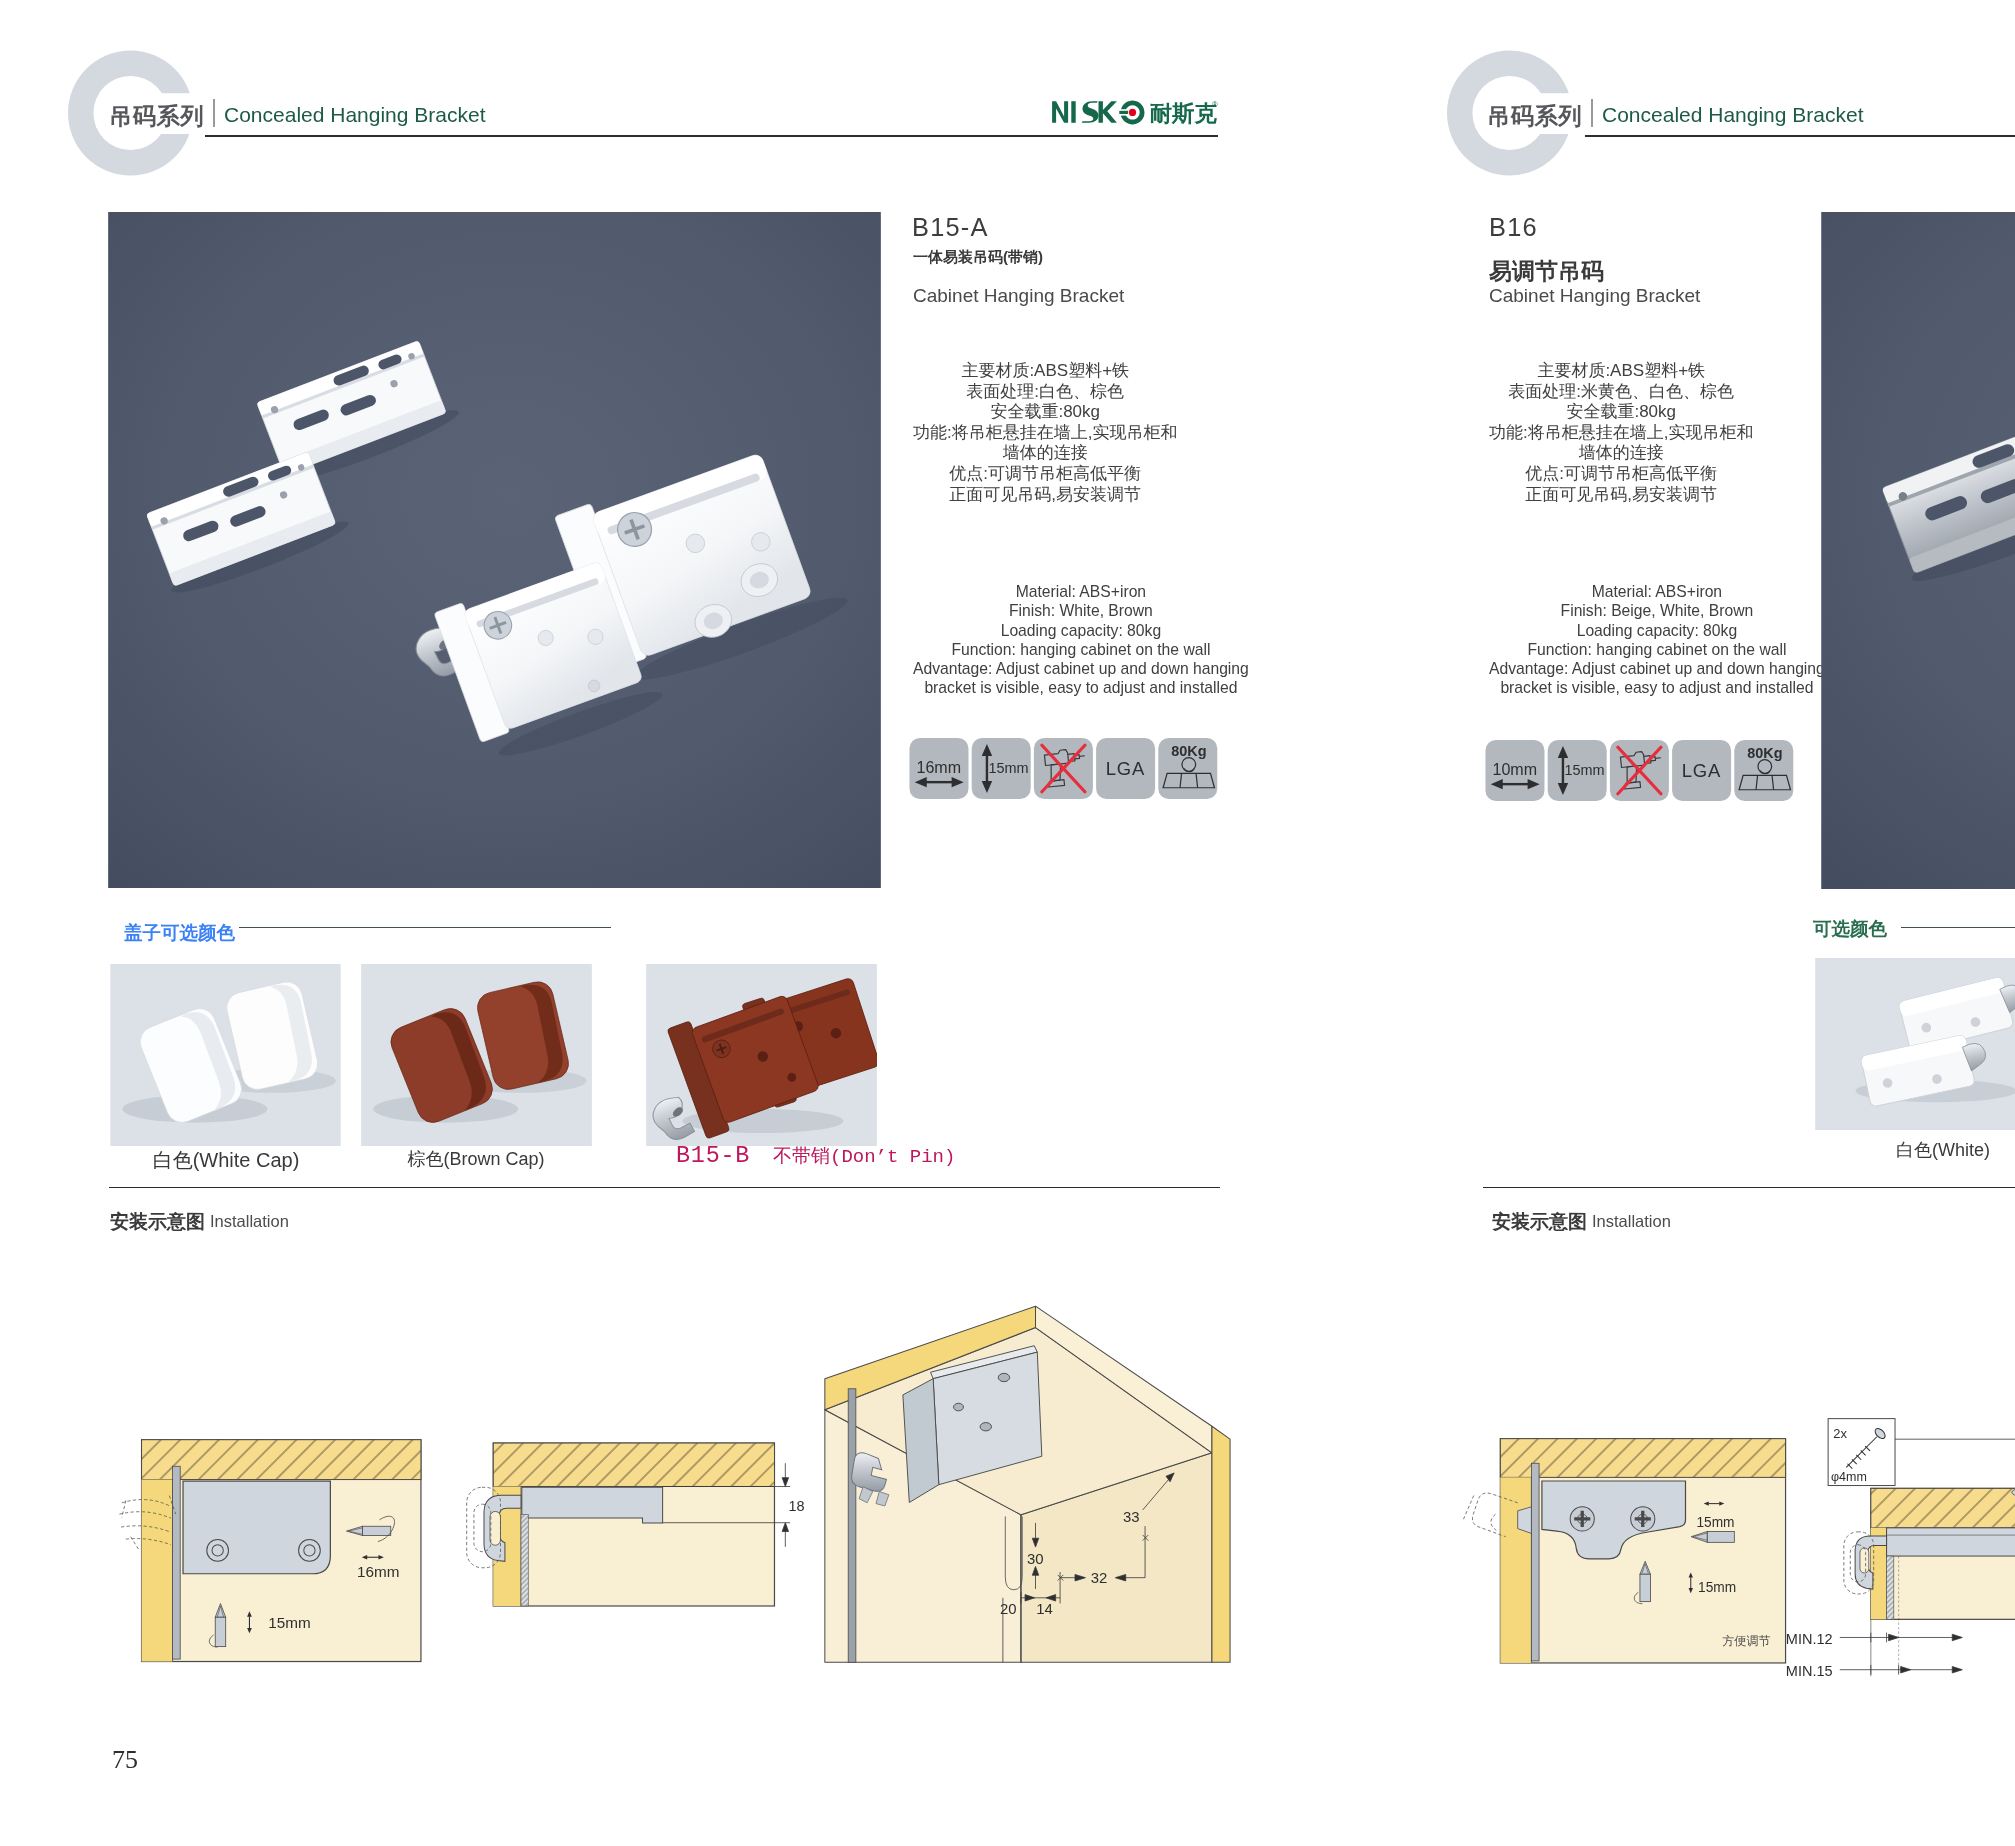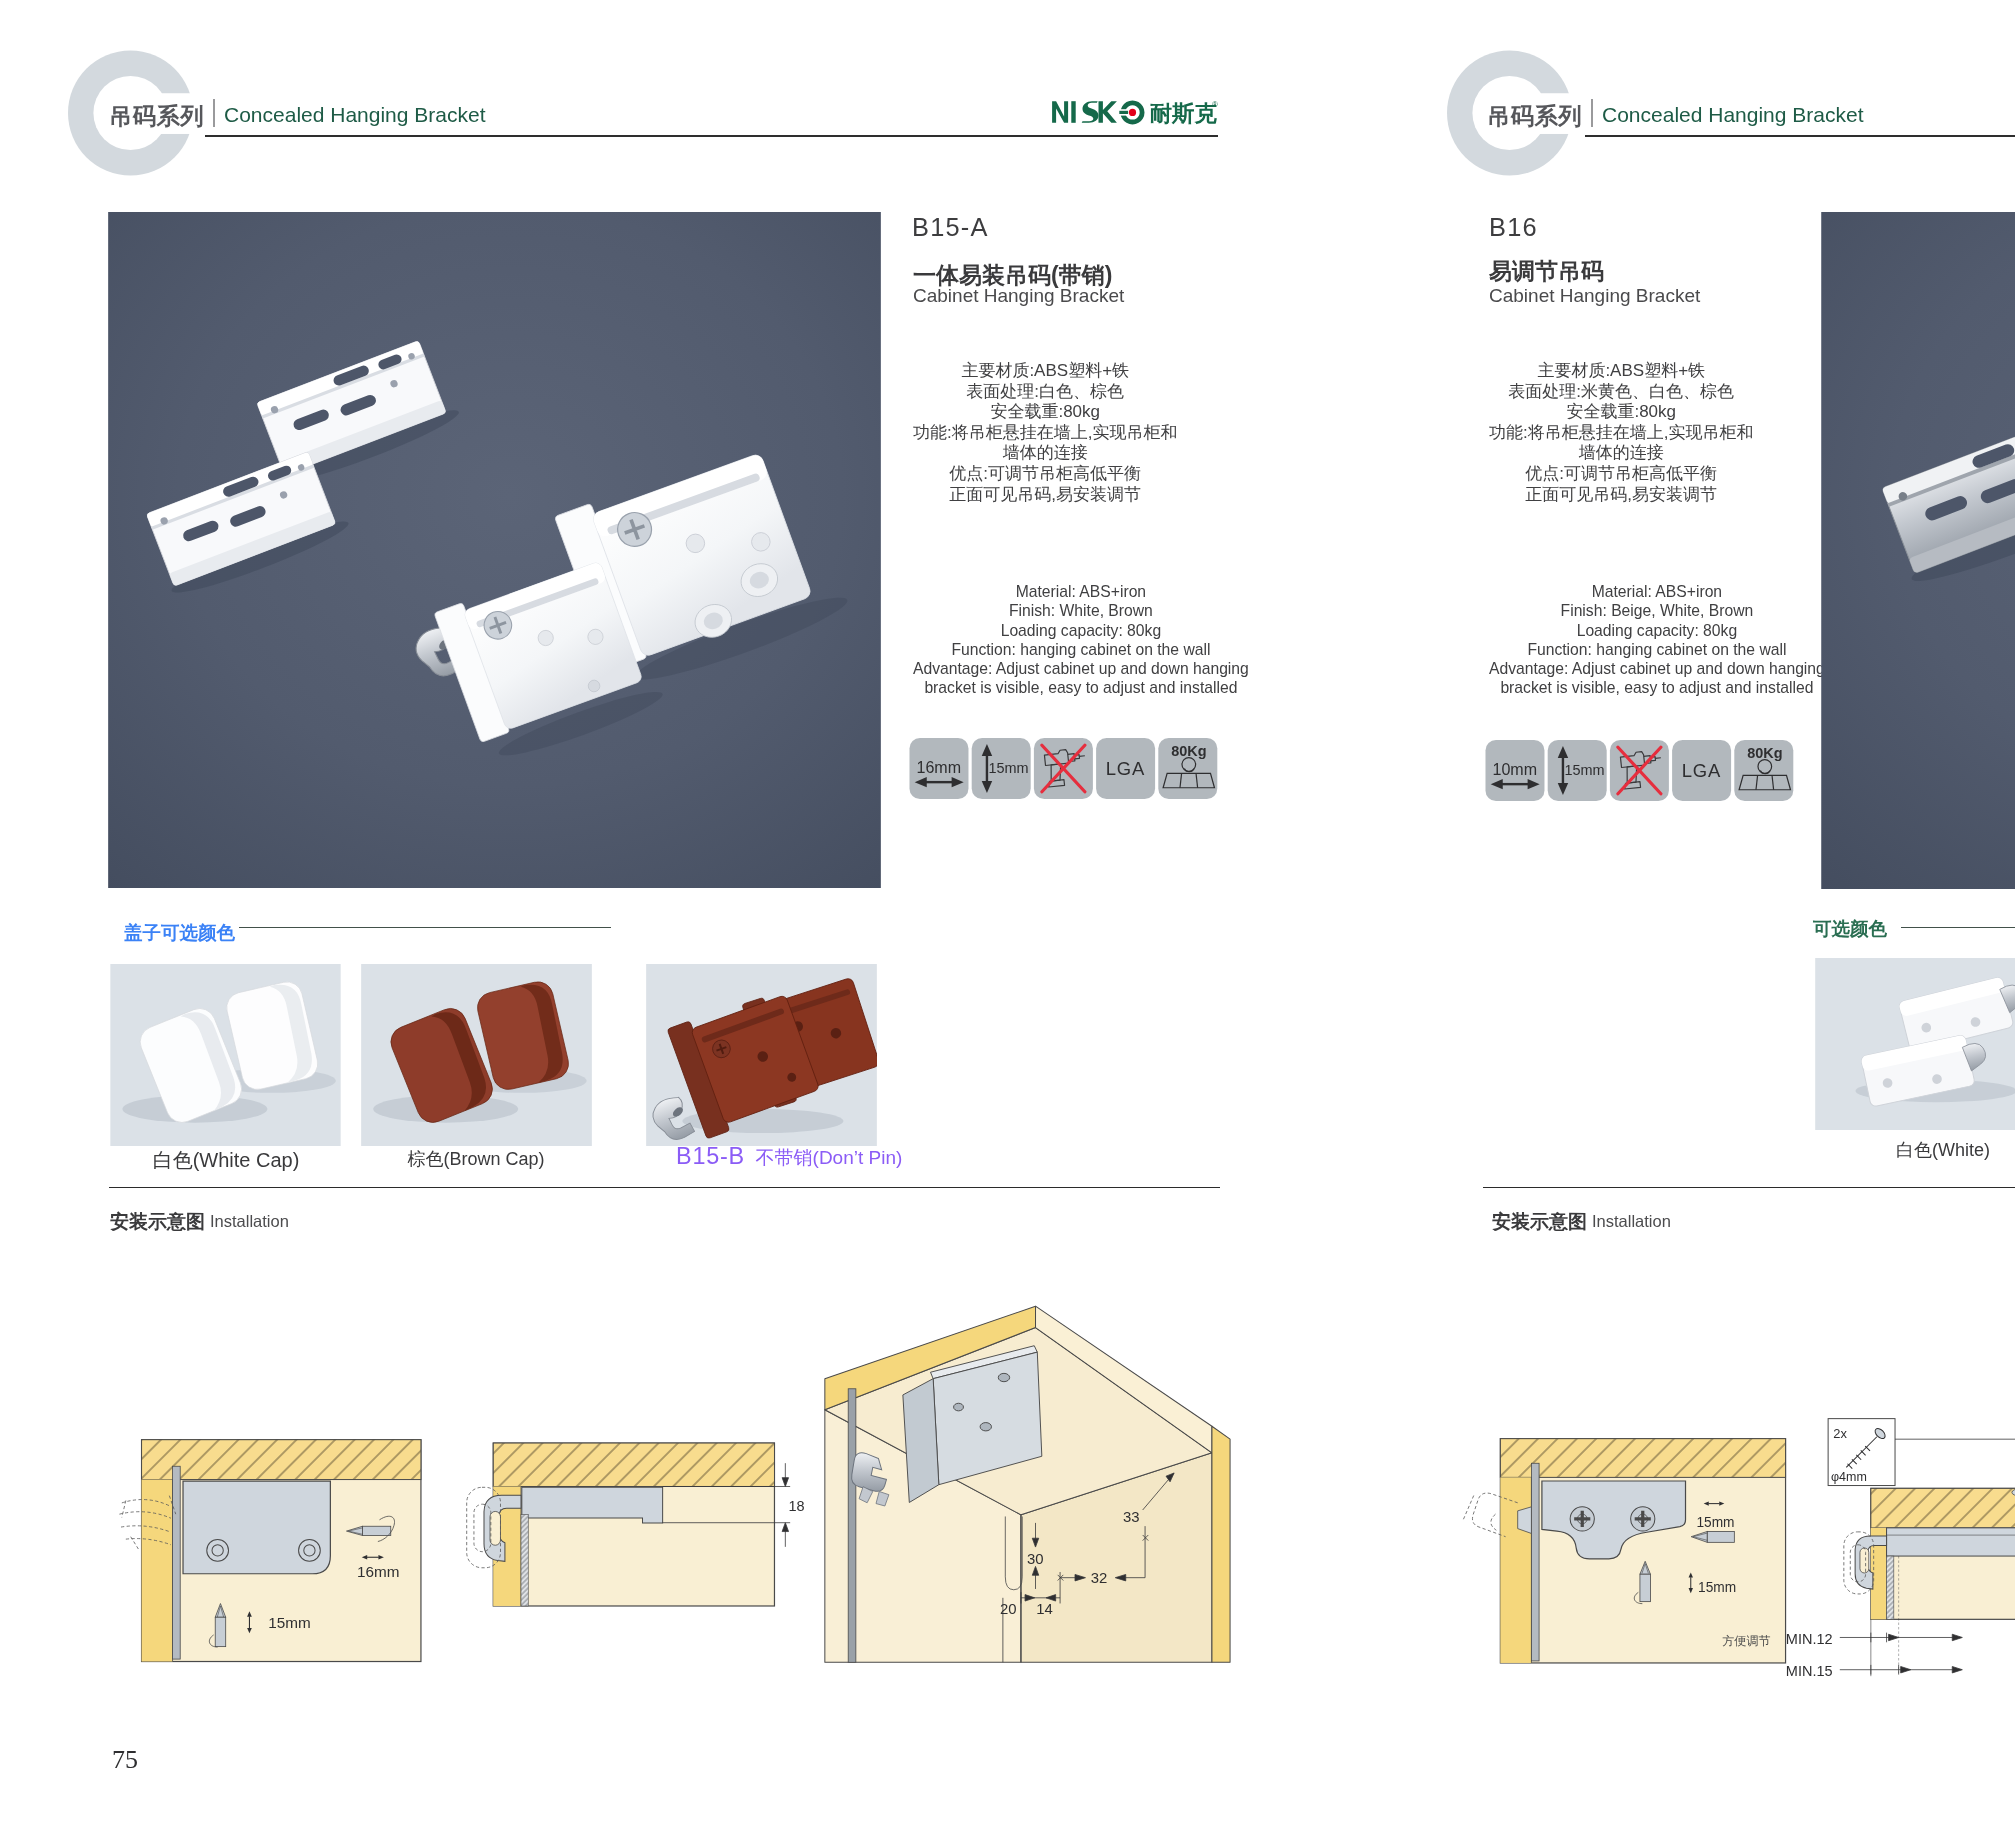--- a/index.html
+++ b/index.html
@@ -174,21 +174,21 @@
           </g>
 <circle cx="30" cy="-30" r="21" fill="#e6e9ed" stroke="#c9cdd4" stroke-width="2"></circle>
 <circle cx="160" cy="14" r="21" fill="#e6e9ed" stroke="#c9cdd4" stroke-width="2"></circle>
 <circle cx="110" cy="140" r="16" fill="#d6dae0" stroke="#c2c7ce" stroke-width="2"></circle>
 </g>
 </svg>
 </div>
 
 <div class="abs" style="left:912px;top:213px;font-size:25.4px;color:#3d3d3f;letter-spacing:1.2px;">B15-A</div>
 
-<div class="abs" style="left:913px;top:260px;font-size:23px;font-weight:bold;color:#3a3a3c;">一体易装吊码(带销)</div>
+<div class="abs" style="left:913px;top:248px;font-size:15px;font-weight:bold;color:#3a3a3c;">一体易装吊码(带销)</div>
 
 <div class="abs" style="left:913px;top:285px;font-size:19px;color:#4a4a4c;">Cabinet Hanging Bracket</div>
 
 <div class="abs body-txt" style="left:913px;top:361px;font-size:17px;line-height:20.6px;">主要材质:ABS塑料+铁<br>表面处理:白色、棕色<br>安全载重:80kg<br>功能:将吊柜悬挂在墙上,实现吊柜和<br>墙体的连接<br>优点:可调节吊柜高低平衡<br>正面可见吊码,易安装调节</div>
 
 <div class="abs body-txt" style="left:913px;top:582px;font-size:15.7px;line-height:19.3px;">Material: ABS+iron<br>Finish: White, Brown<br>Loading capacity: 80kg<br>Function: hanging cabinet on the wall<br>Advantage: Adjust cabinet up and down hanging<br>bracket is visible, easy to adjust and installed</div>
 
 <div class="abs" style="left:909px;top:738px;">
 <svg width="312" height="61" viewBox="0 0 775 152" font-family="'Liberation Sans',sans-serif">
 
@@ -309,21 +309,21 @@
             <use href="#hookS"></use>
           </g>
 </g>
 </svg>
 </div>
 
 <div class="abs" style="left:226px;top:1147px;transform:translateX(-50%);font-size:20px;color:#3a3a3c;">白色(White Cap)</div>
 
 <div class="abs" style="left:476px;top:1147px;transform:translateX(-50%);font-size:18px;color:#3a3a3c;">棕色(Brown Cap)</div>
 
-<div class="abs" style="left:676px;top:1143px;font-size:19px;color:#8b5cf6;"><span style="font-size:23.4px;letter-spacing:0.8px;">B15-B</span>&nbsp; 不带销(Don’t Pin)</div>
+<div class="abs" style="left:676px;top:1143px;font-size:19px;color:#be185d;font-family:Liberation Mono, monospace;"><span style="font-size:23.4px;letter-spacing:0.8px;">B15-B</span>&nbsp; 不带销(Don’t Pin)</div>
 
 <div class="abs" style="left:109px;top:1187px;width:1111px;height:1.2px;background:#2b2b2b;"></div>
 
 <div class="abs" style="left:110px;top:1209px;font-size:19px;font-weight:bold;color:#3a3a3c;">安装示意图</div>
 
 <div class="abs" style="left:210px;top:1212px;font-size:16.5px;color:#4c4c4e;">Installation</div>
 
 <div class="abs" style="left:117px;top:1435px;">
 <svg width="312" height="230" viewBox="0 0 775 570" font-family="'Liberation Sans',sans-serif">
 

